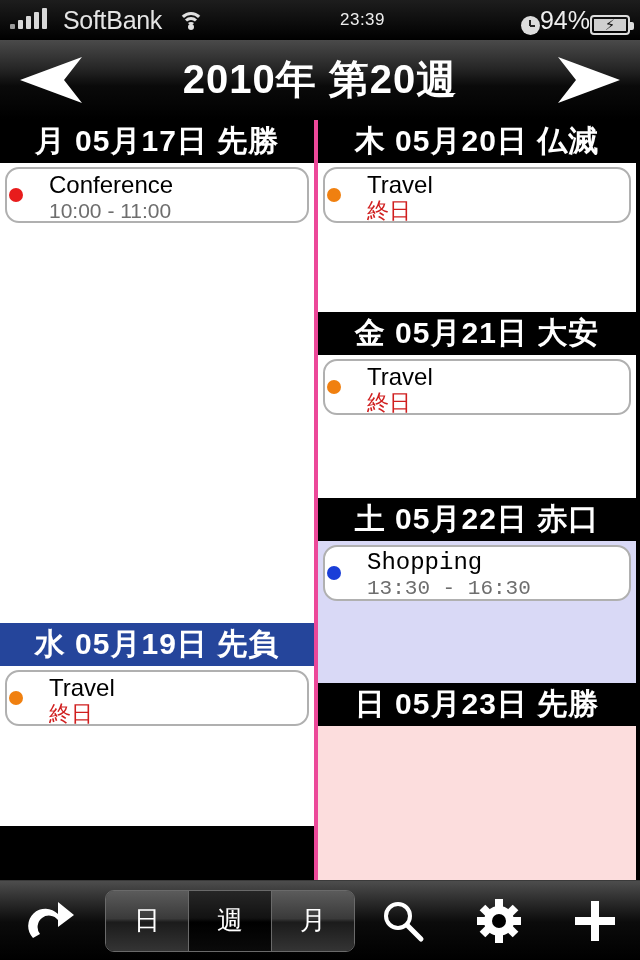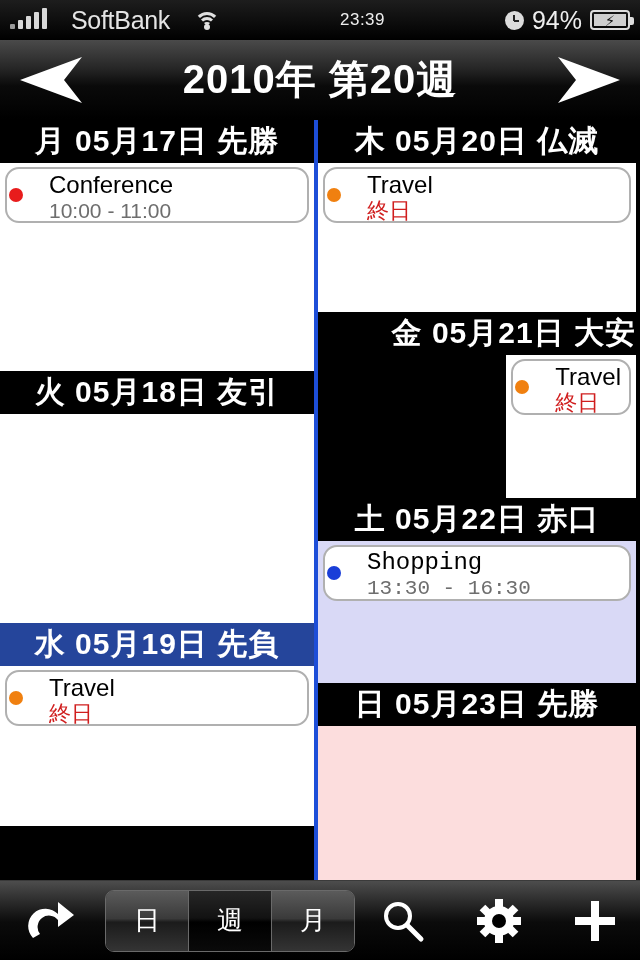--- a/index.html
+++ b/index.html
@@ -24,23 +24,23 @@
   .statusbar {
     position: absolute;
     top: 0; left: 0;
     width: 640px; height: 40px;
     background: linear-gradient(to bottom, #1d1d1d 0%, #0d0d0d 55%, #000 100%);
     color: #e8e8e8;
     display: flex;
     align-items: center;
     padding: 0 10px;
   }
-  .sb-left { display: flex; align-items: center; gap: 24px; flex: 0 0 auto; }
+  .sb-left { display: flex; align-items: center; gap: 16px; flex: 0 0 auto; }
   .sb-center { flex: 1 1 auto; display: flex; justify-content: center; }
-  .sb-right { display: flex; align-items: center; gap: 8px; flex: 0 0 auto; }
+  .sb-right { display: flex; align-items: flex-end; flex: 0 0 auto; }
 
   .signal { display: flex; align-items: flex-end; gap: 3px; height: 18px; }
   .signal i { display: block; width: 5px; background: #d8d8d8; border-radius: 1px; }
   .signal i:nth-child(1) { height: 5px; background:#9a9a9a; }
   .signal i:nth-child(2) { height: 9px; }
   .signal i:nth-child(3) { height: 13px; }
   .signal i:nth-child(4) { height: 17px; }
   .signal i:nth-child(5) { height: 21px; }
 
   .carrier { font-size: 25px; font-weight: 400; letter-spacing: -0.3px; color: #e4e4e4; }
@@ -117,21 +117,21 @@
 
   
   .grid {
     position: absolute;
     top: 120px; left: 0;
     width: 640px; height: 760px;
     background: #000;
     display: flex;
   }
   .col { width: 318px; height: 760px; display: flex; flex-direction: column; background: #000; }
-  .col.left  { border-right: 4px solid #1d4ed8; }
+  .col.left  { border-right: 4px solid #ec4899; }
 
   .day { display: flex; flex-direction: column; flex: 0 0 auto; }
 
   .day-header {
     height: 43px; background: #000; color: #fff;
     display: flex; align-items: center; justify-content: center;
     font-size: 30px; font-weight: 700; letter-spacing: 1px;
     white-space: nowrap; flex: 0 0 auto;
   }
   .day-header.today { background: #25459b; }
@@ -267,21 +267,20 @@
           <div class="day-header">月  05月17日  先勝</div>
           <div class="day-body">
             <div class="event">
               <span class="dot" style="background: rgb(232, 28, 28);"></span>
               <div class="ev-title">Conference</div>
               <div class="ev-time">10:00 - 11:00</div>
             </div>
           </div>
         </div>
         <div class="day" style="height: 252px;">
-          <div class="day-header">火  05月18日  友引</div>
           <div class="day-body"></div>
         </div>
         <div class="day" style="height: 203px;">
           <div class="day-header today">水  05月19日  先負</div>
           <div class="day-body">
             <div class="event">
               <span class="dot" style="background: rgb(240, 128, 16);"></span>
               <div class="ev-title">Travel</div>
               <div class="ev-time allday">終日</div>
             </div>
@@ -292,21 +291,21 @@
         <div class="day" style="height: 192px;">
           <div class="day-header">木  05月20日  仏滅</div>
           <div class="day-body">
             <div class="event">
               <span class="dot" style="background: rgb(240, 128, 16);"></span>
               <div class="ev-title">Travel</div>
               <div class="ev-time allday">終日</div>
             </div>
           </div>
         </div>
-        <div class="day" style="height: 186px; align-items: flex-end;">
+        <div class="day" style="height: 186px;">
           <div class="day-header">金  05月21日  大安</div>
           <div class="day-body">
             <div class="event">
               <span class="dot" style="background: rgb(240, 128, 16);"></span>
               <div class="ev-title">Travel</div>
               <div class="ev-time allday">終日</div>
             </div>
           </div>
         </div>
         <div class="day" style="height: 185px;">

